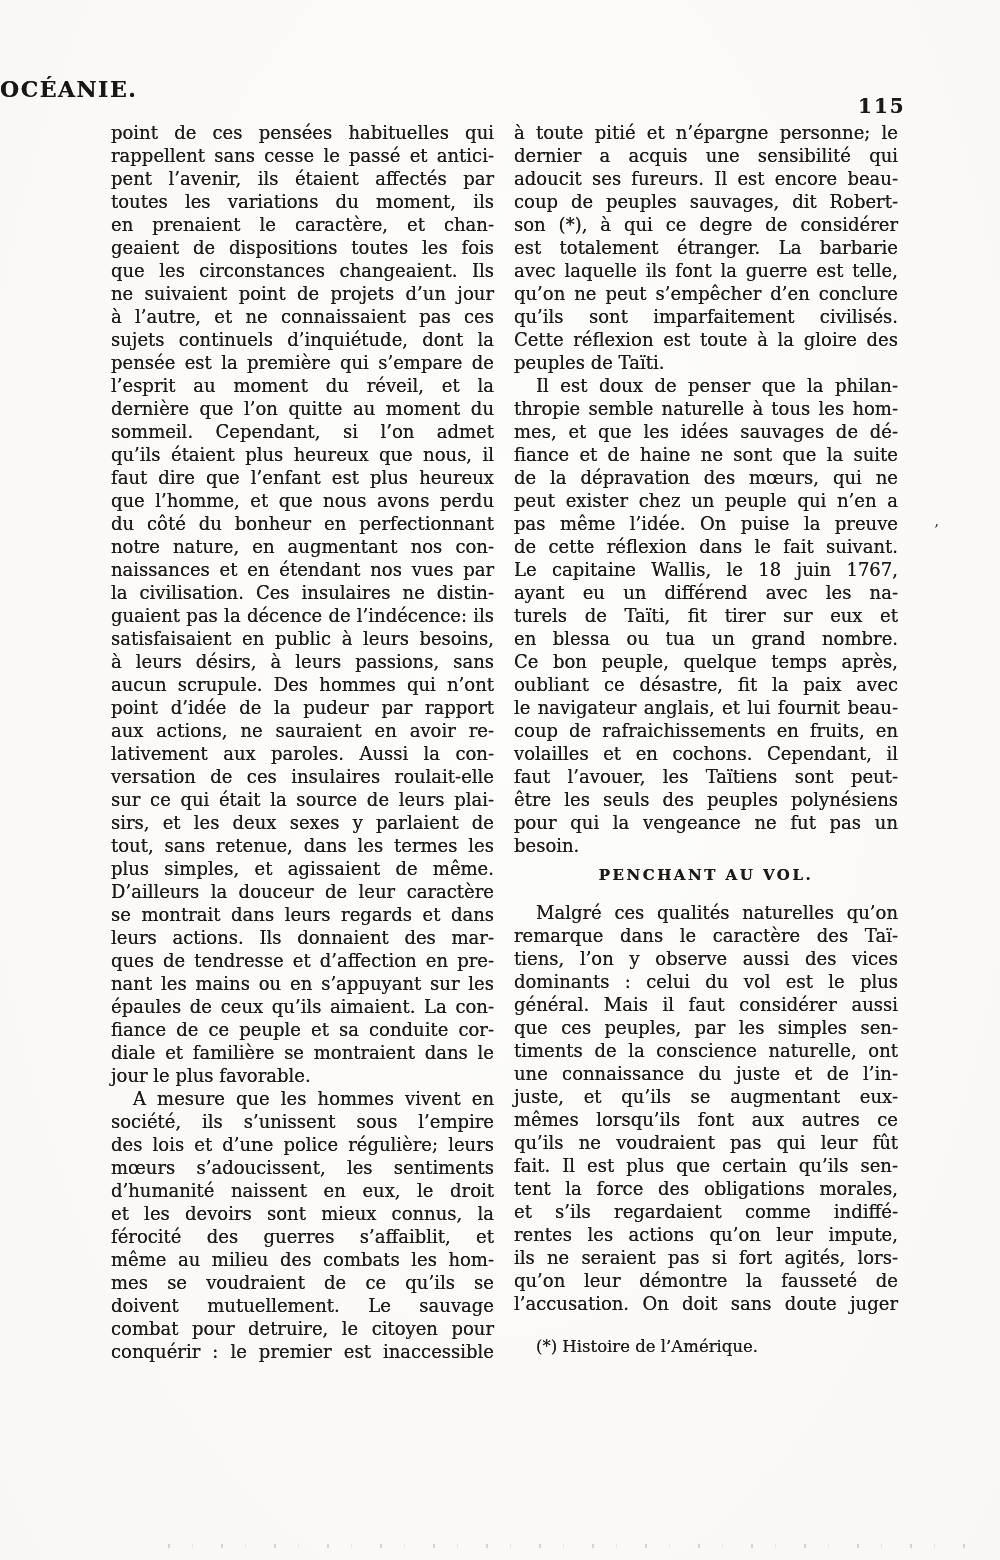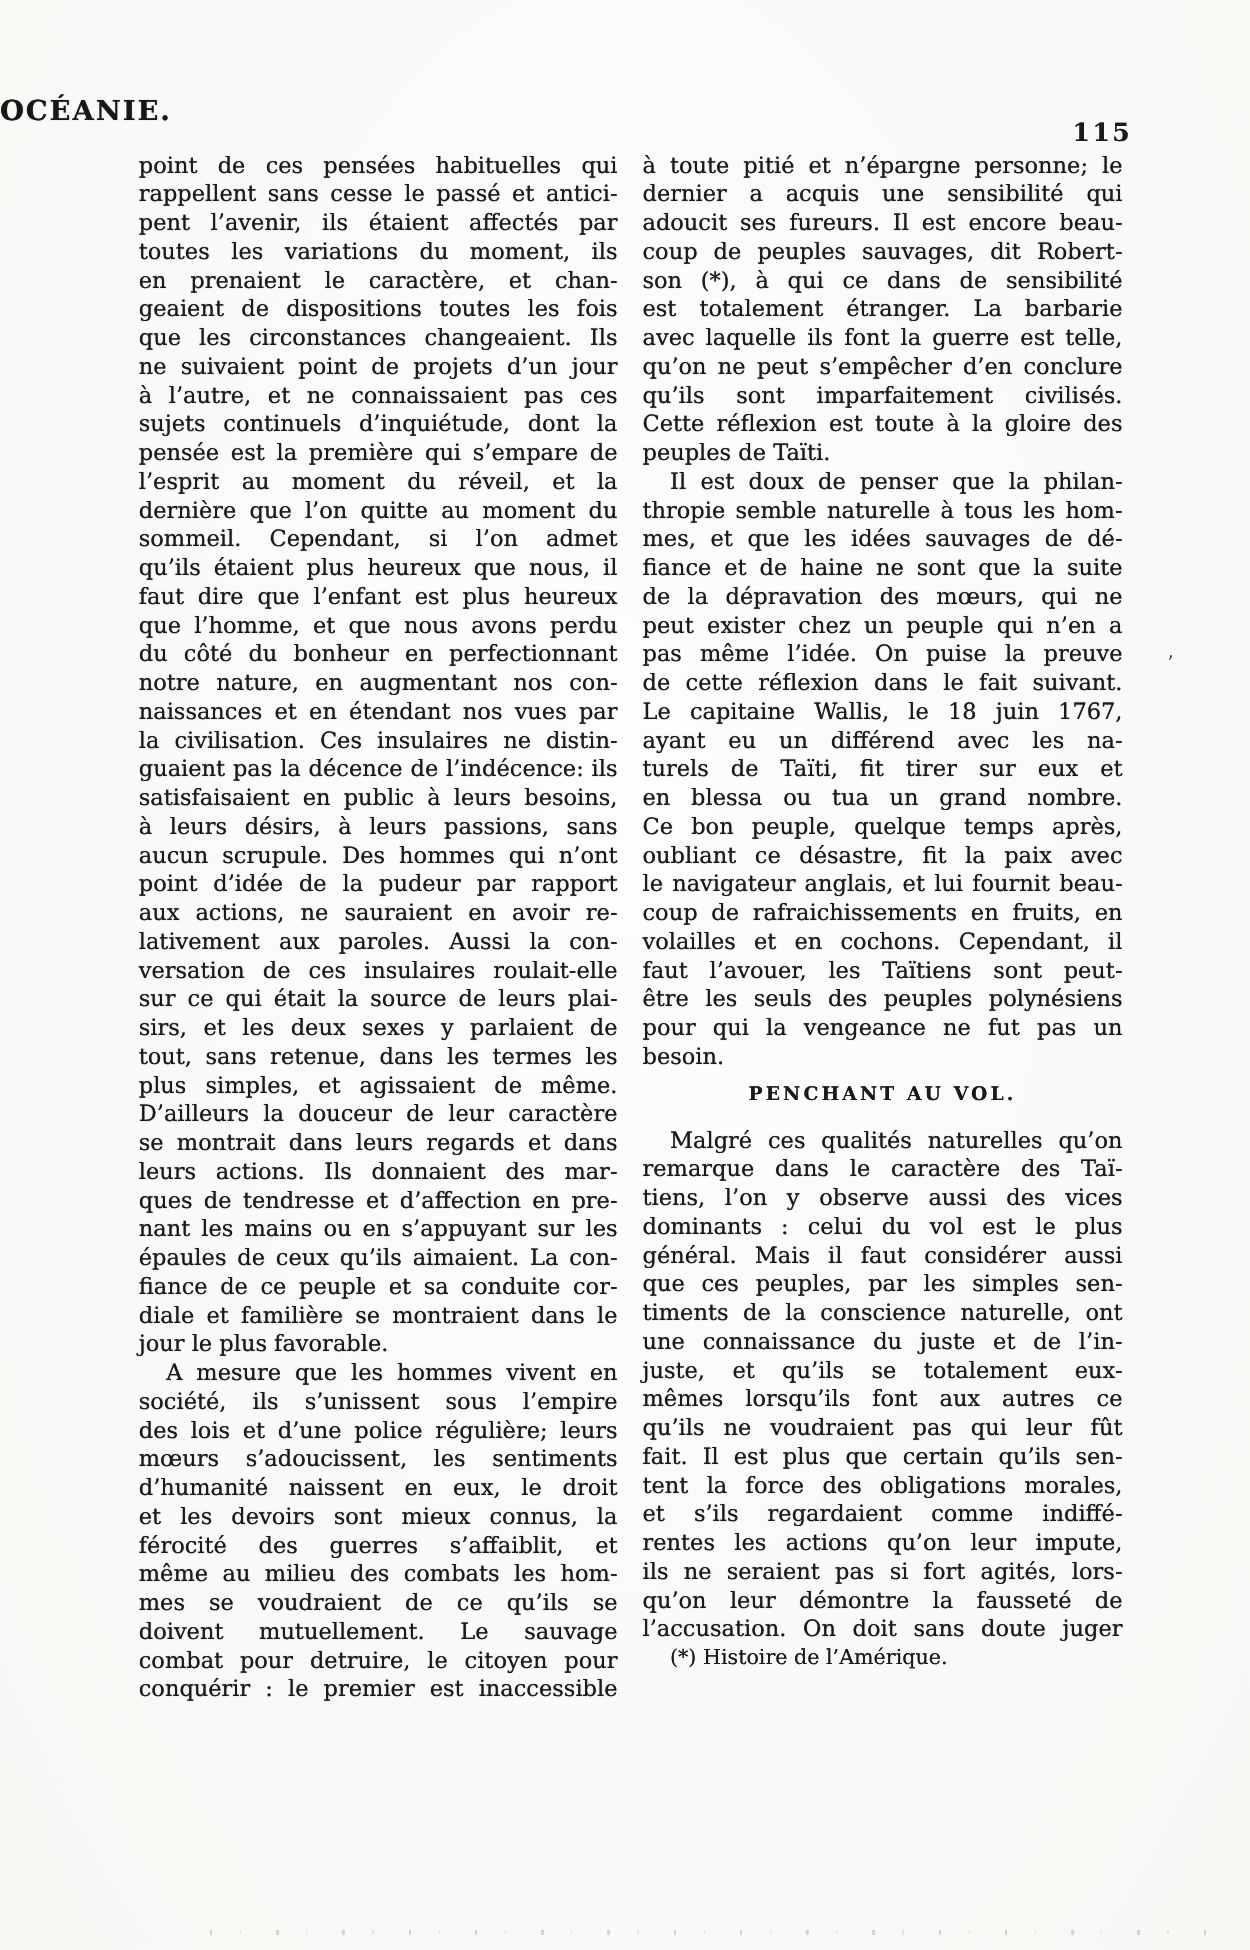--- a/index.html
+++ b/index.html
@@ -62,20 +62,21 @@
   .line.last { text-align-last: left; }
   .col-heading {
     margin: 9px 0 17px 0;
     text-align: center;
     font-size: 15px;
     font-weight: bold;
     letter-spacing: 2.5px;
     text-shadow: 0 0 0.5px rgba(28,26,24,0.8);
   }
   .footnote {
+    margin-top: 21px;
     padding-left: 22px;
     font-size: 16.5px;
     line-height: 22px;
     text-shadow: 0 0 0.5px rgba(28,26,24,0.8);
   }
   .margin-mark {
     position: absolute;
     left: 934px;
     top: 521px;
     font-size: 15px;
@@ -166,21 +167,21 @@
         <div class="line">conquérir : le premier est inaccessible</div>
       </div>
     </section>
 
   <section class="column right">
   <div class="para">
         <div class="line">à toute pitié et n’épargne personne; le</div>
         <div class="line">dernier a acquis une sensibilité qui</div>
         <div class="line">adoucit ses fureurs. Il est encore beau-</div>
         <div class="line">coup de peuples sauvages, dit Robert-</div>
-        <div class="line">son (*), à qui ce dans de sensibilité</div>
+        <div class="line">son (*), à qui ce degre de considérer</div>
         <div class="line">est totalement étranger. La barbarie</div>
         <div class="line">avec laquelle ils font la guerre est telle,</div>
         <div class="line">qu’on ne peut s’empêcher d’en conclure</div>
         <div class="line">qu’ils sont imparfaitement civilisés.</div>
         <div class="line">Cette réflexion est toute à la gloire des</div>
         <div class="line last">peuples de Taïti.</div>
       </div>
       <div class="para">
         <div class="line indent">Il est doux de penser que la philan-</div>
         <div class="line">thropie semble naturelle à tous les hom-</div>
@@ -207,21 +208,21 @@
       <div class="col-heading">PENCHANT AU VOL.</div>
       <div class="para">
         <div class="line indent">Malgré ces qualités naturelles qu’on</div>
         <div class="line">remarque dans le caractère des Taï-</div>
         <div class="line">tiens, l’on y observe aussi des vices</div>
         <div class="line">dominants : celui du vol est le plus</div>
         <div class="line">général. Mais il faut considérer aussi</div>
         <div class="line">que ces peuples, par les simples sen-</div>
         <div class="line">timents de la conscience naturelle, ont</div>
         <div class="line">une connaissance du juste et de l’in-</div>
-        <div class="line">juste, et qu’ils se totalement eux-</div>
+        <div class="line">juste, et qu’ils se augmentant eux-</div>
         <div class="line">mêmes lorsqu’ils font aux autres ce</div>
         <div class="line">qu’ils ne voudraient pas qui leur fût</div>
         <div class="line">fait. Il est plus que certain qu’ils sen-</div>
         <div class="line">tent la force des obligations morales,</div>
         <div class="line">et s’ils regardaient comme indiffé-</div>
         <div class="line">rentes les actions qu’on leur impute,</div>
         <div class="line">ils ne seraient pas si fort agités, lors-</div>
         <div class="line">qu’on leur démontre la fausseté de</div>
         <div class="line">l’accusation. On doit sans doute juger</div>
       </div>

